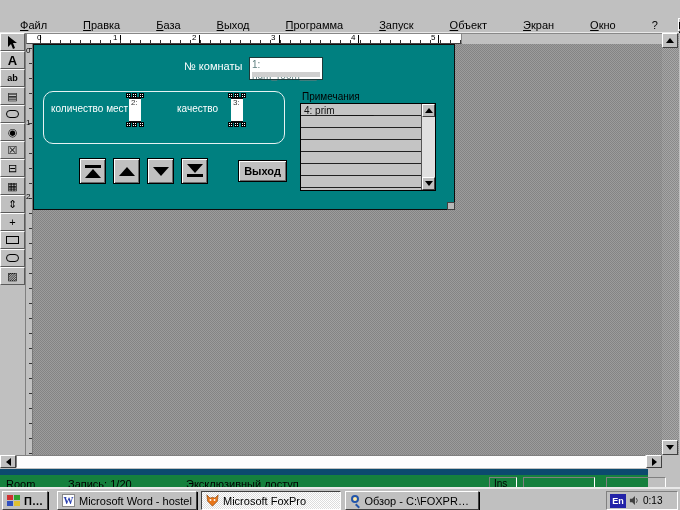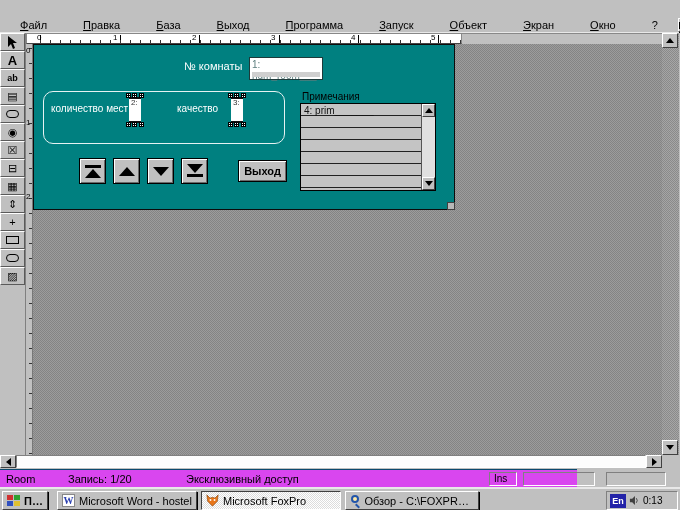--- a/index.html
+++ b/index.html
@@ -93,21 +93,21 @@
   .sbtn { position:absolute; width:16px; height:15px; background:#c0c0c0; border:1px solid; border-color:#fff #404040 #404040 #fff; display:flex; align-items:center; justify-content:center; }
   .sbtn .t-up { width:0;height:0;border-left:4px solid transparent;border-right:4px solid transparent;border-bottom:5px solid #000; }
   .sbtn .t-dn { width:0;height:0;border-left:4px solid transparent;border-right:4px solid transparent;border-top:5px solid #000; }
   .sbtn .t-left { width:0;height:0;border-top:4px solid transparent;border-bottom:4px solid transparent;border-right:5px solid #000; }
   .sbtn .t-right { width:0;height:0;border-top:4px solid transparent;border-bottom:4px solid transparent;border-left:5px solid #000; }
   .hscroll { left:0; top:455px; width:662px; height:14px; background:#c0c0c0; }
   .hscroll .track { position:absolute; left:16px; top:0; width:630px; height:13px; background:#fdfdfd; border:1px solid; border-color:#808080 #fff #fff #808080; }
   .corner { left:662px; top:455px; width:18px; height:14px; background:#c0c0c0; }
 
   
-  .statusbar { left:0; top:469px; width:577px; height:18px; background:#d946ef; border-top:1px solid #0c4a6e; font-size:11px; }
+  .statusbar { left:0; top:469px; width:648px; height:18px; background:#15803d; border-top:6px solid #0c4a6e; font-size:11px; }
   .statusbar .txt { position:absolute; top:3px; white-space:nowrap; }
   .spanel { position:absolute; top:2px; height:14px; border:1px solid; border-color:#808080 #fff #fff #808080; padding:0 4px; font-size:10px; }
 
   
   .taskbar { left:0; top:487px; width:680px; height:23px; background:#c0c0c0; border-top:2px solid #e8e8e8; }
   .taskbtn { position:absolute; top:2px; height:19px; background:#c0c0c0; border:1px solid; border-color:#fff #404040 #404040 #fff; box-shadow:1px 1px 0 #000; display:flex; align-items:center; padding:0 4px; gap:4px; font-size:11px; overflow:hidden; white-space:nowrap; }
   .taskbtn.active { border-color:#404040 #fff #fff #404040; box-shadow:none;
     background-image:conic-gradient(#fff 25%, #dcdcdc 0 50%, #fff 0 75%, #dcdcdc 0); background-size:2px 2px; font-weight:normal; }
   .taskbtn .tlabel { overflow:hidden; text-overflow:ellipsis; }
   .start { font-weight:bold; }

